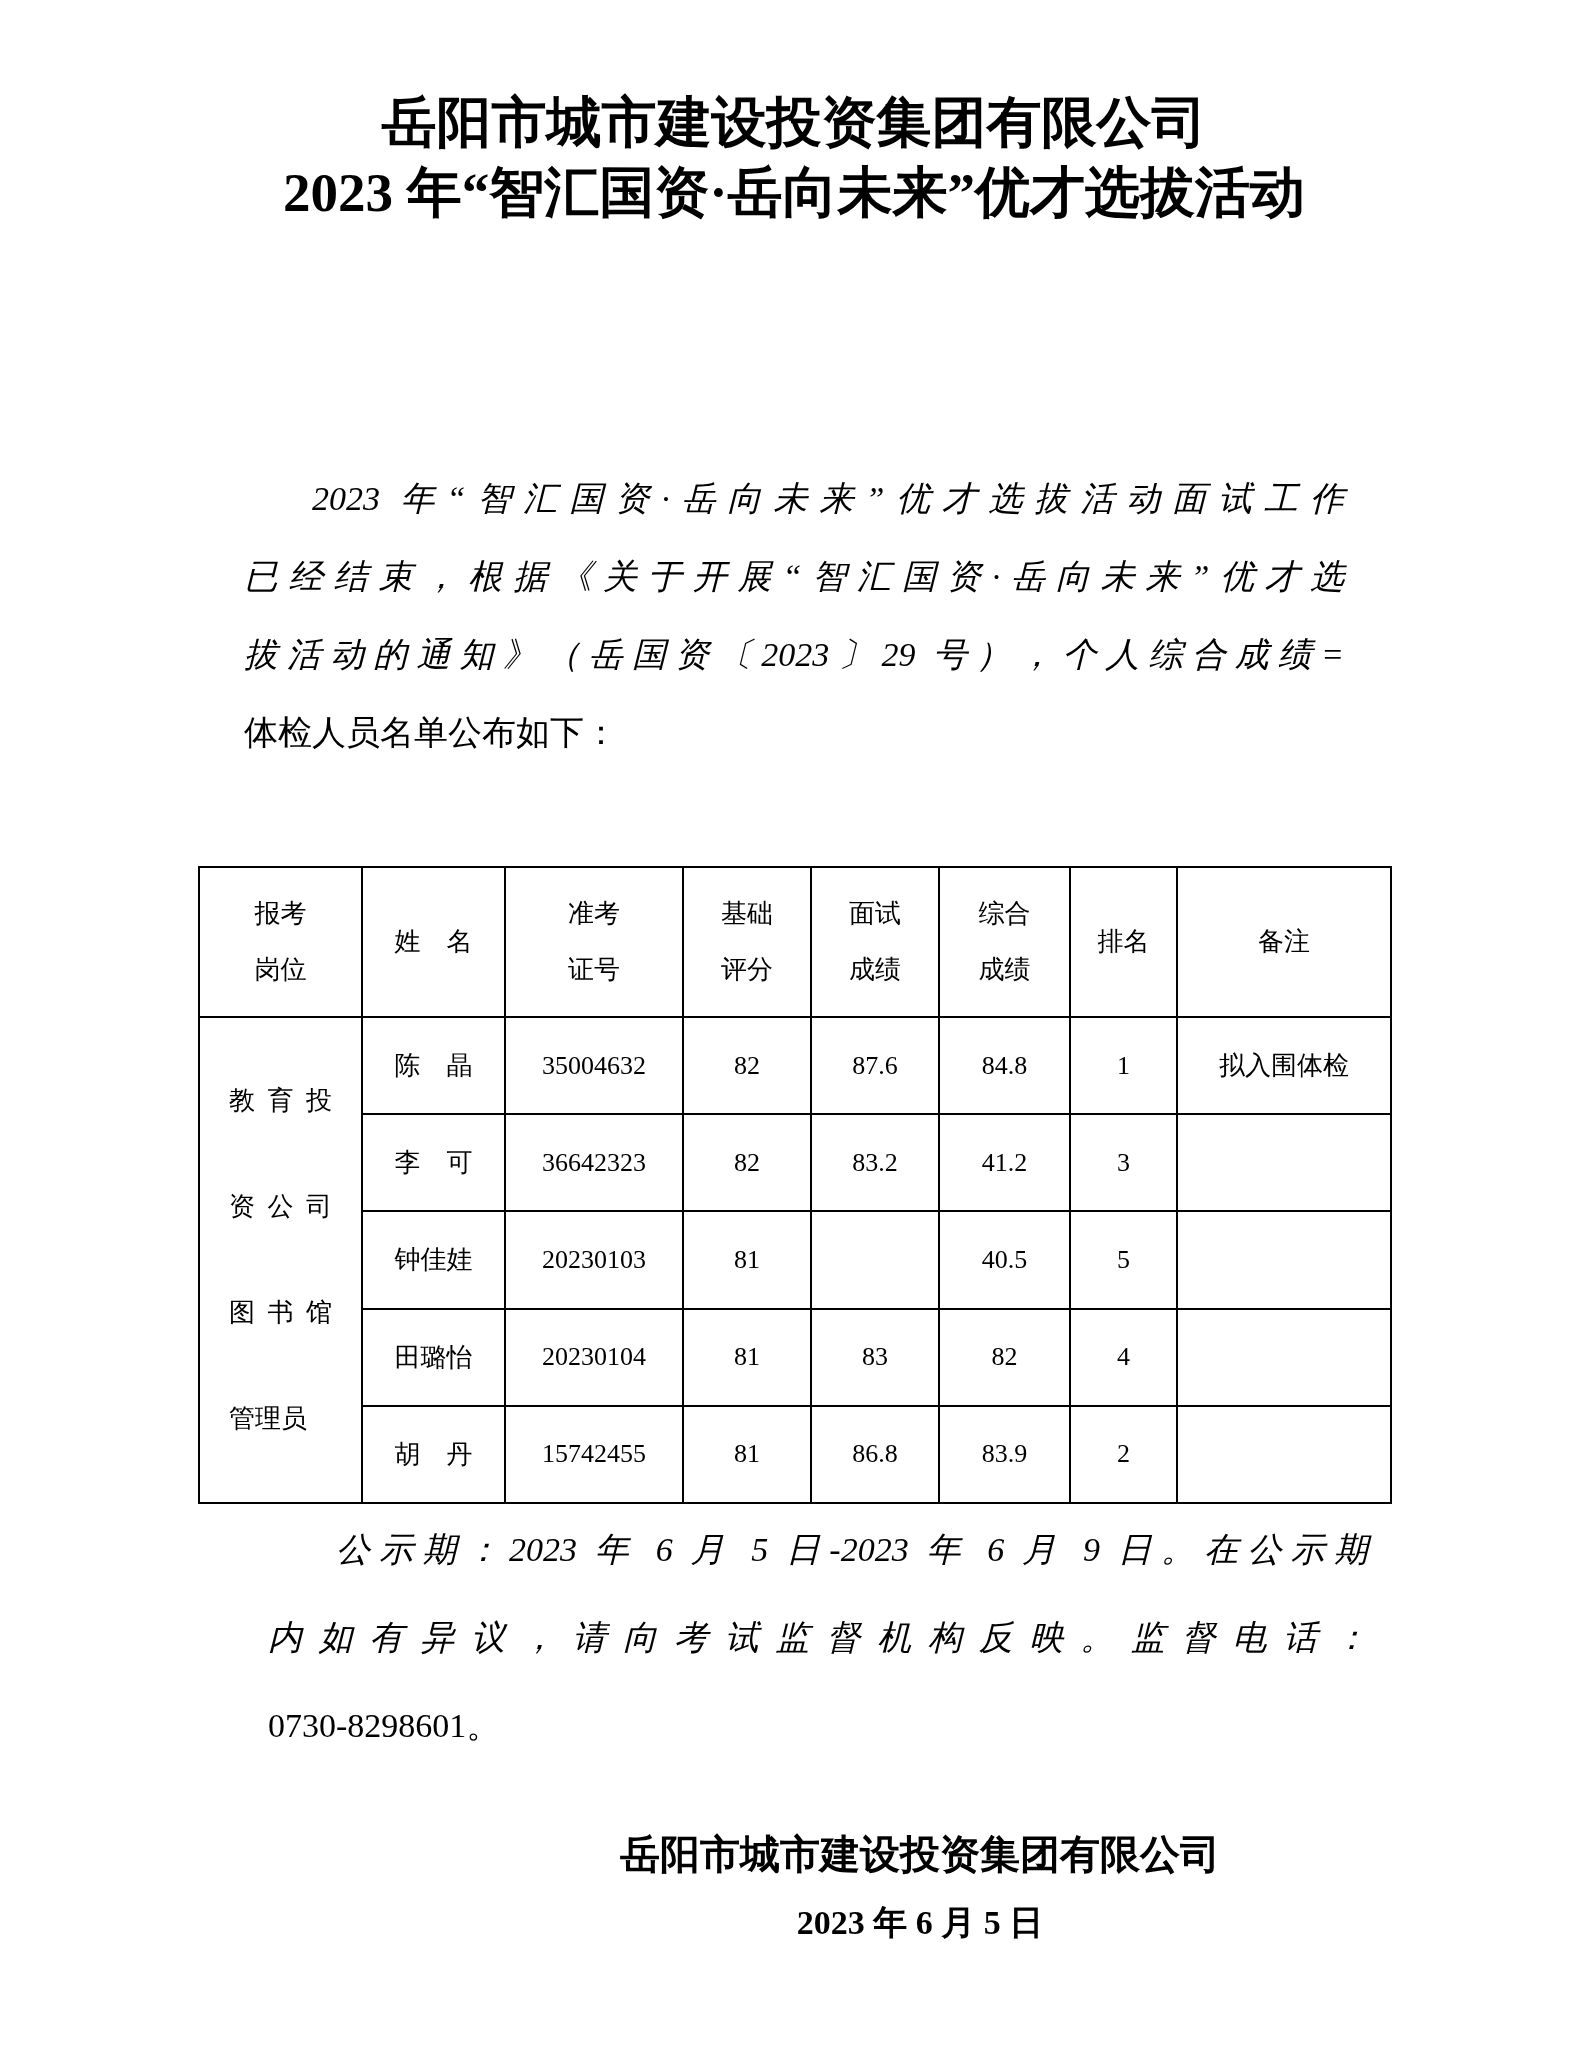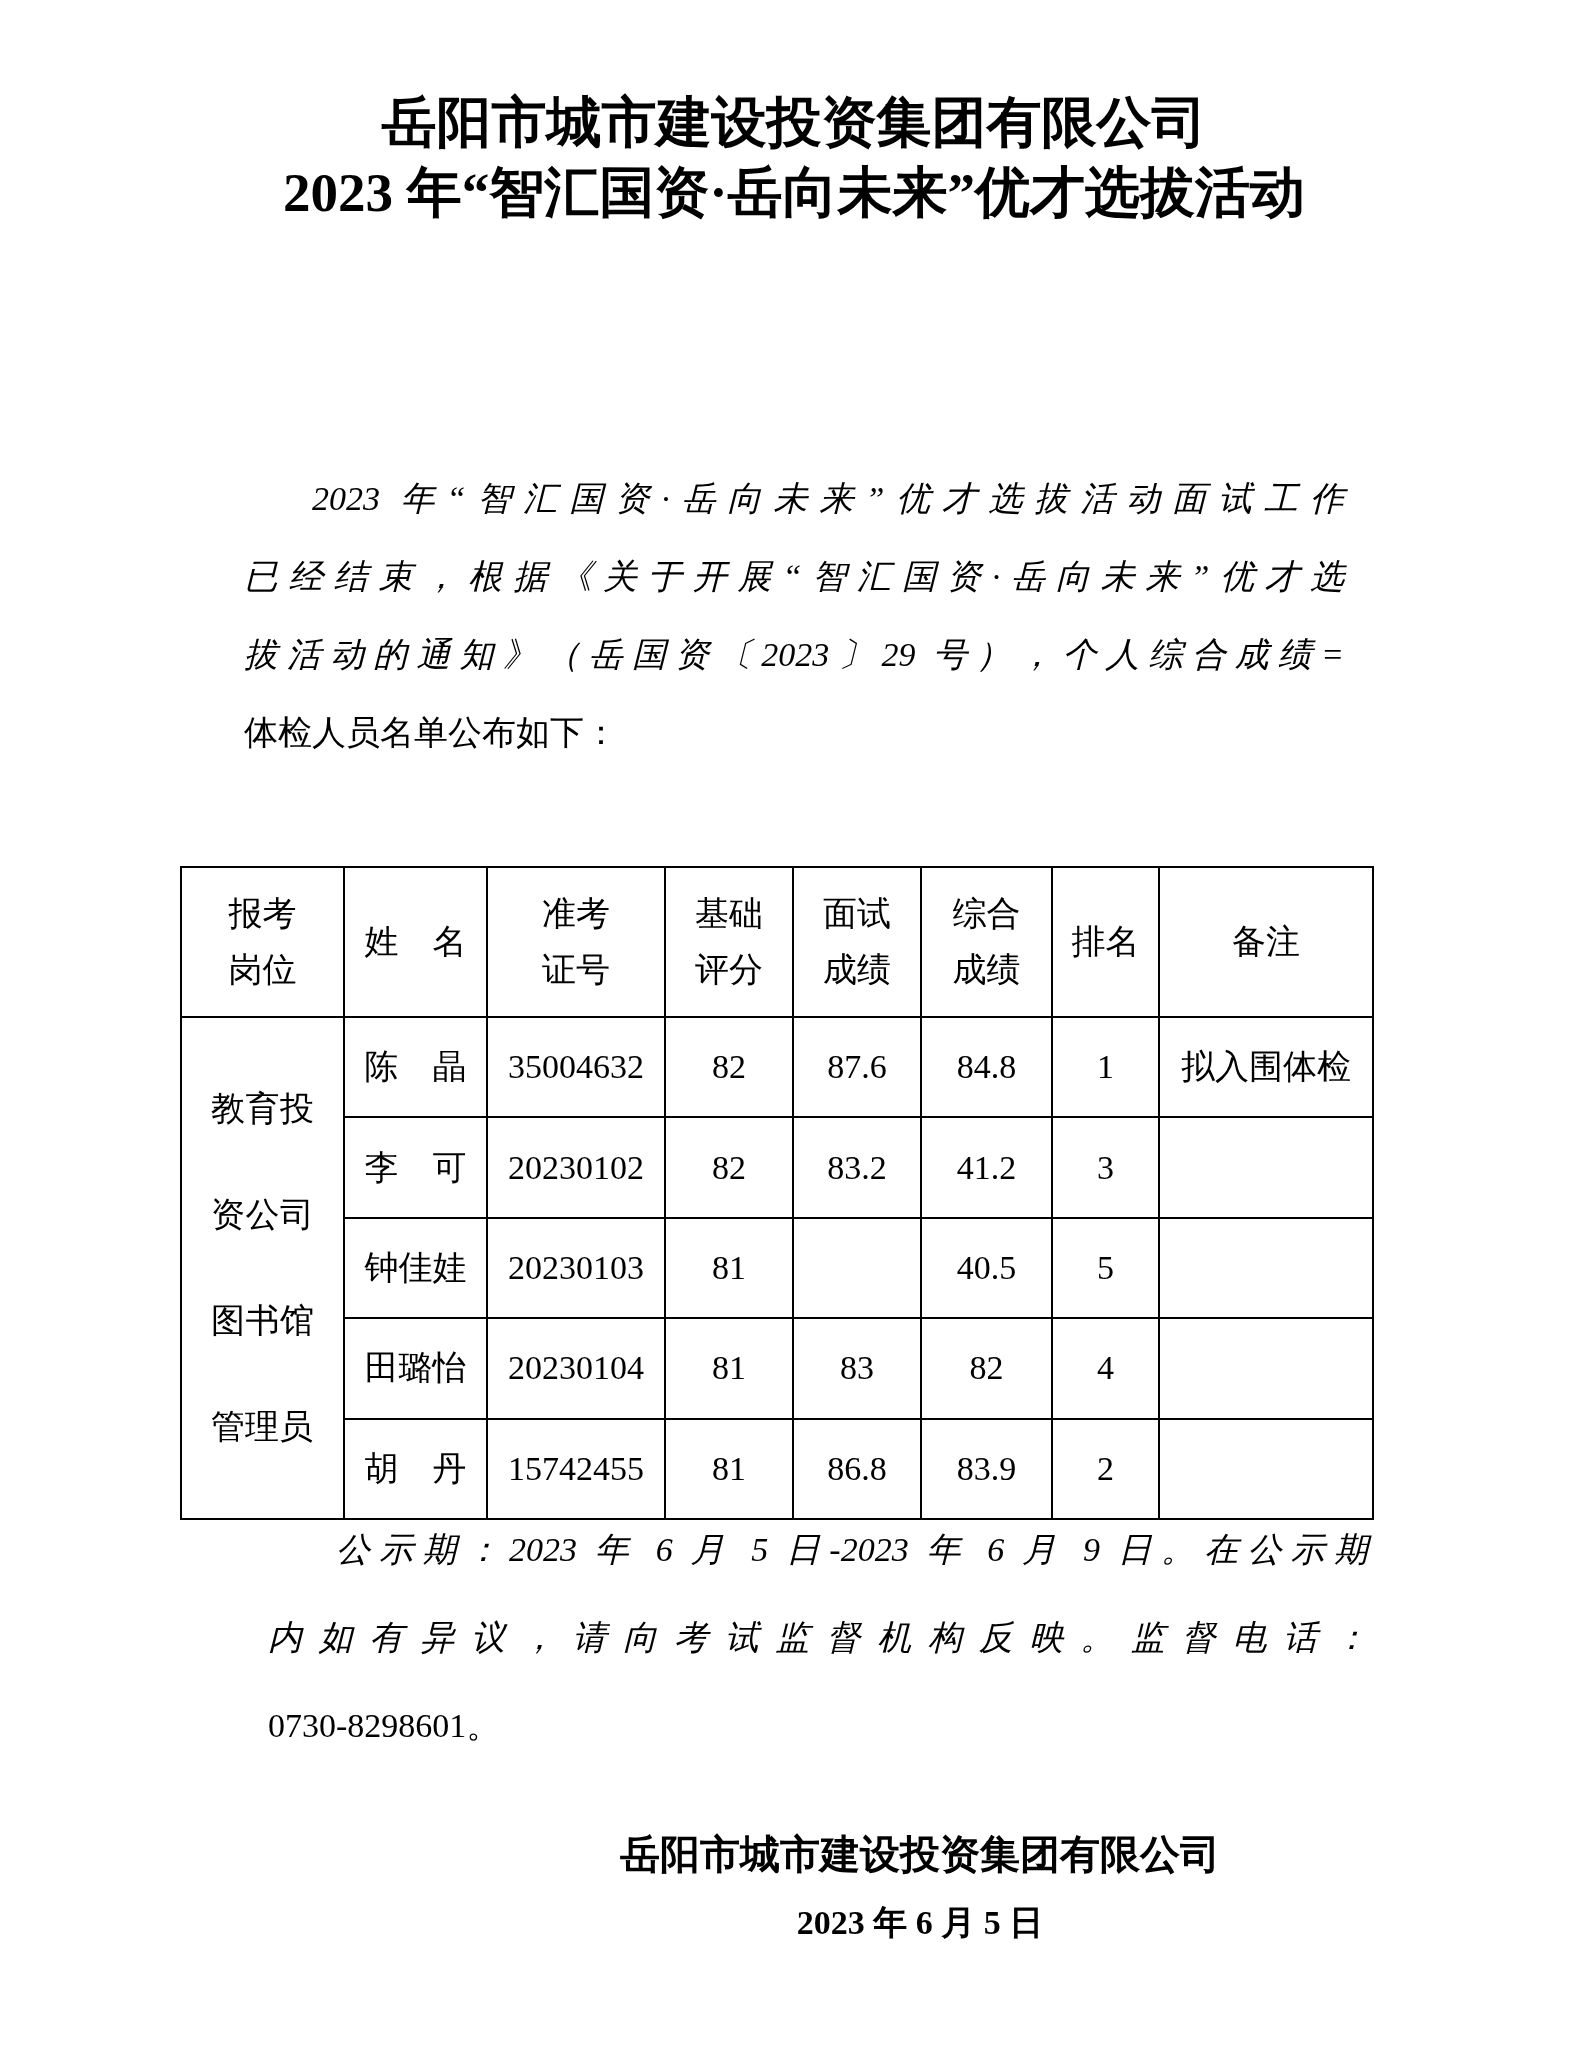--- a/index.html
+++ b/index.html
@@ -21,23 +21,23 @@
   .intro-block .line{height:78px;line-height:78px;}
   .notice-block{
     position:absolute;top:1506px;left:244px;width:1100px;
     font-size:34px;
     margin-left:24px;
   }
   .notice-block .line{height:88px;line-height:88px;}
   .line.just{text-align:justify;text-align-last:justify;font-style:italic;}
   .line.indent{padding-left:68px;}
   .score-table{
-    position:absolute;top:866px;left:180px;
+    position:absolute;top:866px;left:198px;
     border-collapse:collapse;table-layout:fixed;
-    font-size:34px;
+    font-size:26px;
   }
   .score-table td,.score-table th{
     border:2px solid #000;
     text-align:center;vertical-align:middle;
     font-weight:normal;padding:0;
     white-space:pre-line;
     overflow:hidden;
   }
   .score-table thead tr{height:150px;}
   .score-table thead th{line-height:56px;}
@@ -104,21 +104,21 @@
       <td>陈　晶</td>
       <td>35004632</td>
       <td>82</td>
       <td>87.6</td>
       <td>84.8</td>
       <td>1</td>
       <td>拟入围体检</td>
     </tr>
     <tr>
       <td>李　可</td>
-      <td>20230102</td>
+      <td>36642323</td>
       <td>82</td>
       <td>83.2</td>
       <td>41.2</td>
       <td>3</td>
       <td></td>
     </tr>
     <tr>
       <td>钟佳娃</td>
       <td>20230103</td>
       <td>81</td>

